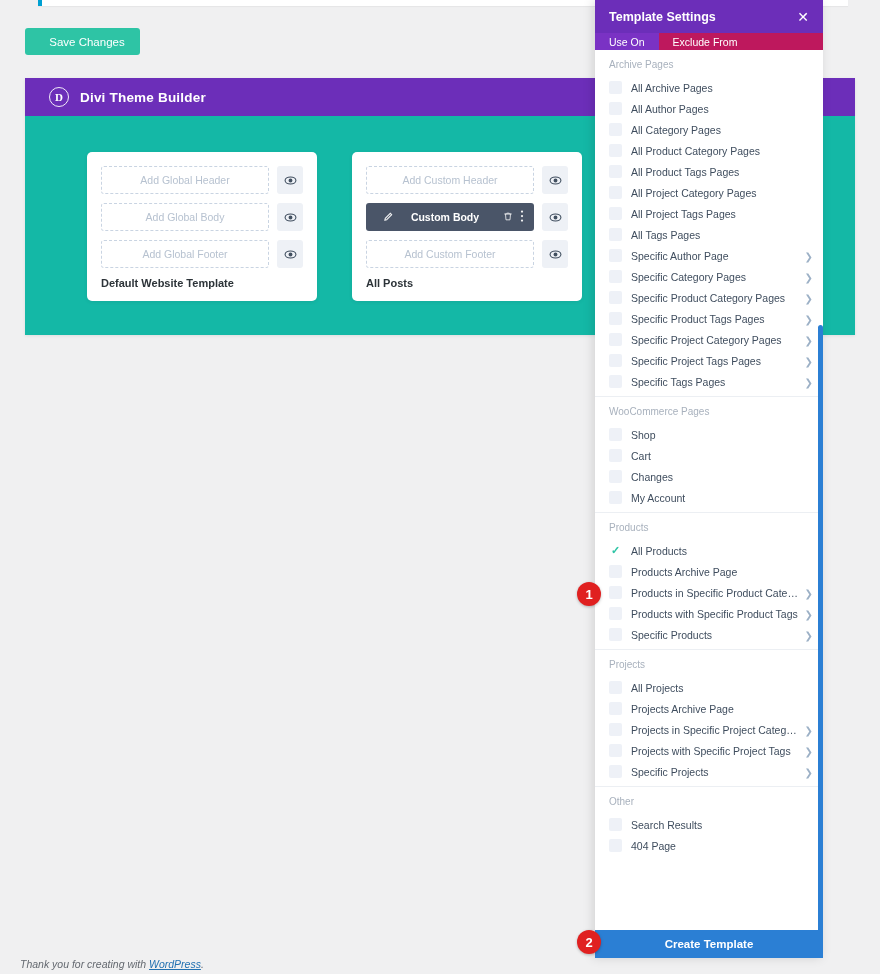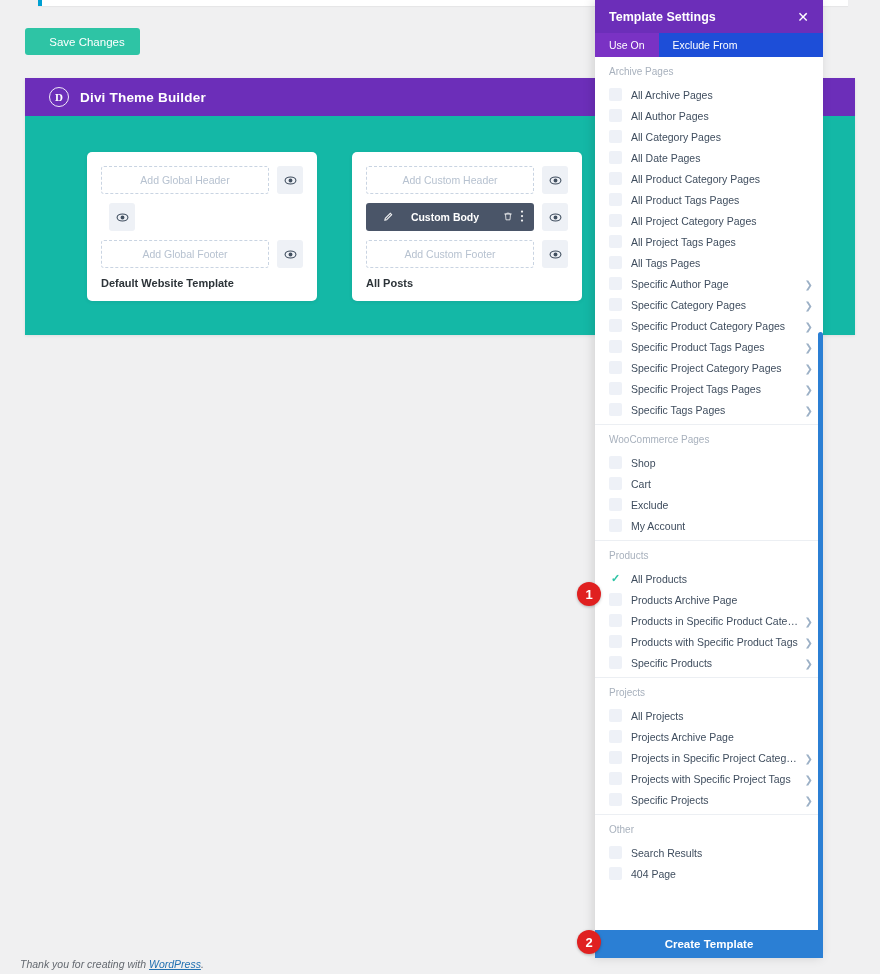--- a/index.html
+++ b/index.html
@@ -117,21 +117,21 @@
     box-shadow: -2px 0 10px rgba(0,0,0,.13);
     display: flex; flex-direction: column;
   }
   .ts-header {
     height: 33px; background: #6c2eb9;
     display: flex; align-items: center; justify-content: space-between;
     padding: 0 14px; color: #fff; flex: 0 0 auto;
   }
   .ts-header-title { font-size: 12.5px; font-weight: bold; }
   .ts-close { font-size: 14px; cursor: pointer; line-height: 1; }
-  .ts-tabs { display: flex; height: 24px; background: #1d4ed8; flex: 0 0 auto; }
+  .ts-tabs { display: flex; height: 17px; background: #be185d; flex: 0 0 auto; }
   .ts-tab {
     display: flex; align-items: center; justify-content: center;
     color: #fff; font-size: 10.5px; cursor: pointer;
     padding: 0 14px;
   }
   .ts-tab.active { background: #7a32c4; }
 
   .ts-scroll {
     flex: 1 1 auto;
     overflow: hidden;
@@ -210,20 +210,23 @@
               <span>Add Global Header</span>
             </div>
             <div class="eye-btn">
               <svg width="13" height="13" viewBox="0 0 24 24" fill="none" stroke="#3f4d5e" stroke-width="2">
                 <ellipse cx="12" cy="12" rx="10" ry="6.5"></ellipse>
                 <circle cx="12" cy="12" r="2.6" fill="#3f4d5e"></circle>
               </svg>
             </div>
           </div>
           <div class="tpl-row">
+            <div class="tpl-slot">
+              <span>Add Global Body</span>
+            </div>
             <div class="eye-btn">
               <svg width="13" height="13" viewBox="0 0 24 24" fill="none" stroke="#3f4d5e" stroke-width="2">
                 <ellipse cx="12" cy="12" rx="10" ry="6.5"></ellipse>
                 <circle cx="12" cy="12" r="2.6" fill="#3f4d5e"></circle>
               </svg>
             </div>
           </div>
           <div class="tpl-row">
             <div class="tpl-slot">
               <span>Add Global Footer</span>
@@ -311,24 +314,20 @@
             <div class="ts-item">
               <span class="ts-cb"></span>
               <span class="ts-label">All Author Pages</span>
             </div>
             <div class="ts-item">
               <span class="ts-cb"></span>
               <span class="ts-label">All Category Pages</span>
             </div>
             <div class="ts-item">
               <span class="ts-cb"></span>
-              <span class="ts-label">All Date Pages</span>
-            </div>
-            <div class="ts-item">
-              <span class="ts-cb"></span>
               <span class="ts-label">All Product Category Pages</span>
             </div>
             <div class="ts-item">
               <span class="ts-cb"></span>
               <span class="ts-label">All Product Tags Pages</span>
             </div>
             <div class="ts-item">
               <span class="ts-cb"></span>
               <span class="ts-label">All Project Category Pages</span>
             </div>
@@ -381,21 +380,21 @@
             <div class="ts-item">
               <span class="ts-cb"></span>
               <span class="ts-label">Shop</span>
             </div>
             <div class="ts-item">
               <span class="ts-cb"></span>
               <span class="ts-label">Cart</span>
             </div>
             <div class="ts-item">
               <span class="ts-cb"></span>
-              <span class="ts-label">Exclude</span>
+              <span class="ts-label">Changes</span>
             </div>
             <div class="ts-item">
               <span class="ts-cb"></span>
               <span class="ts-label">My Account</span>
             </div>
           </div>
           <div class="ts-group">
             <div class="ts-group-title">Products</div>
             <div class="ts-item">
               <span class="ts-cb checked">

